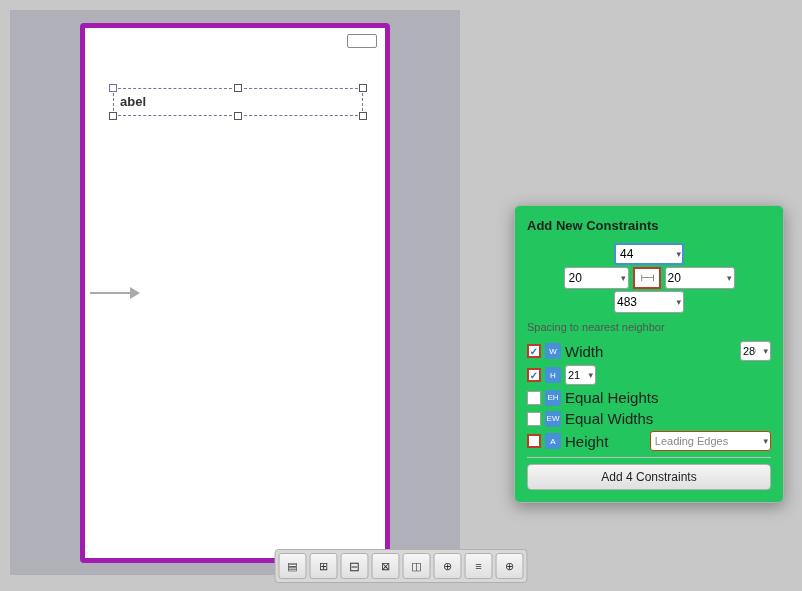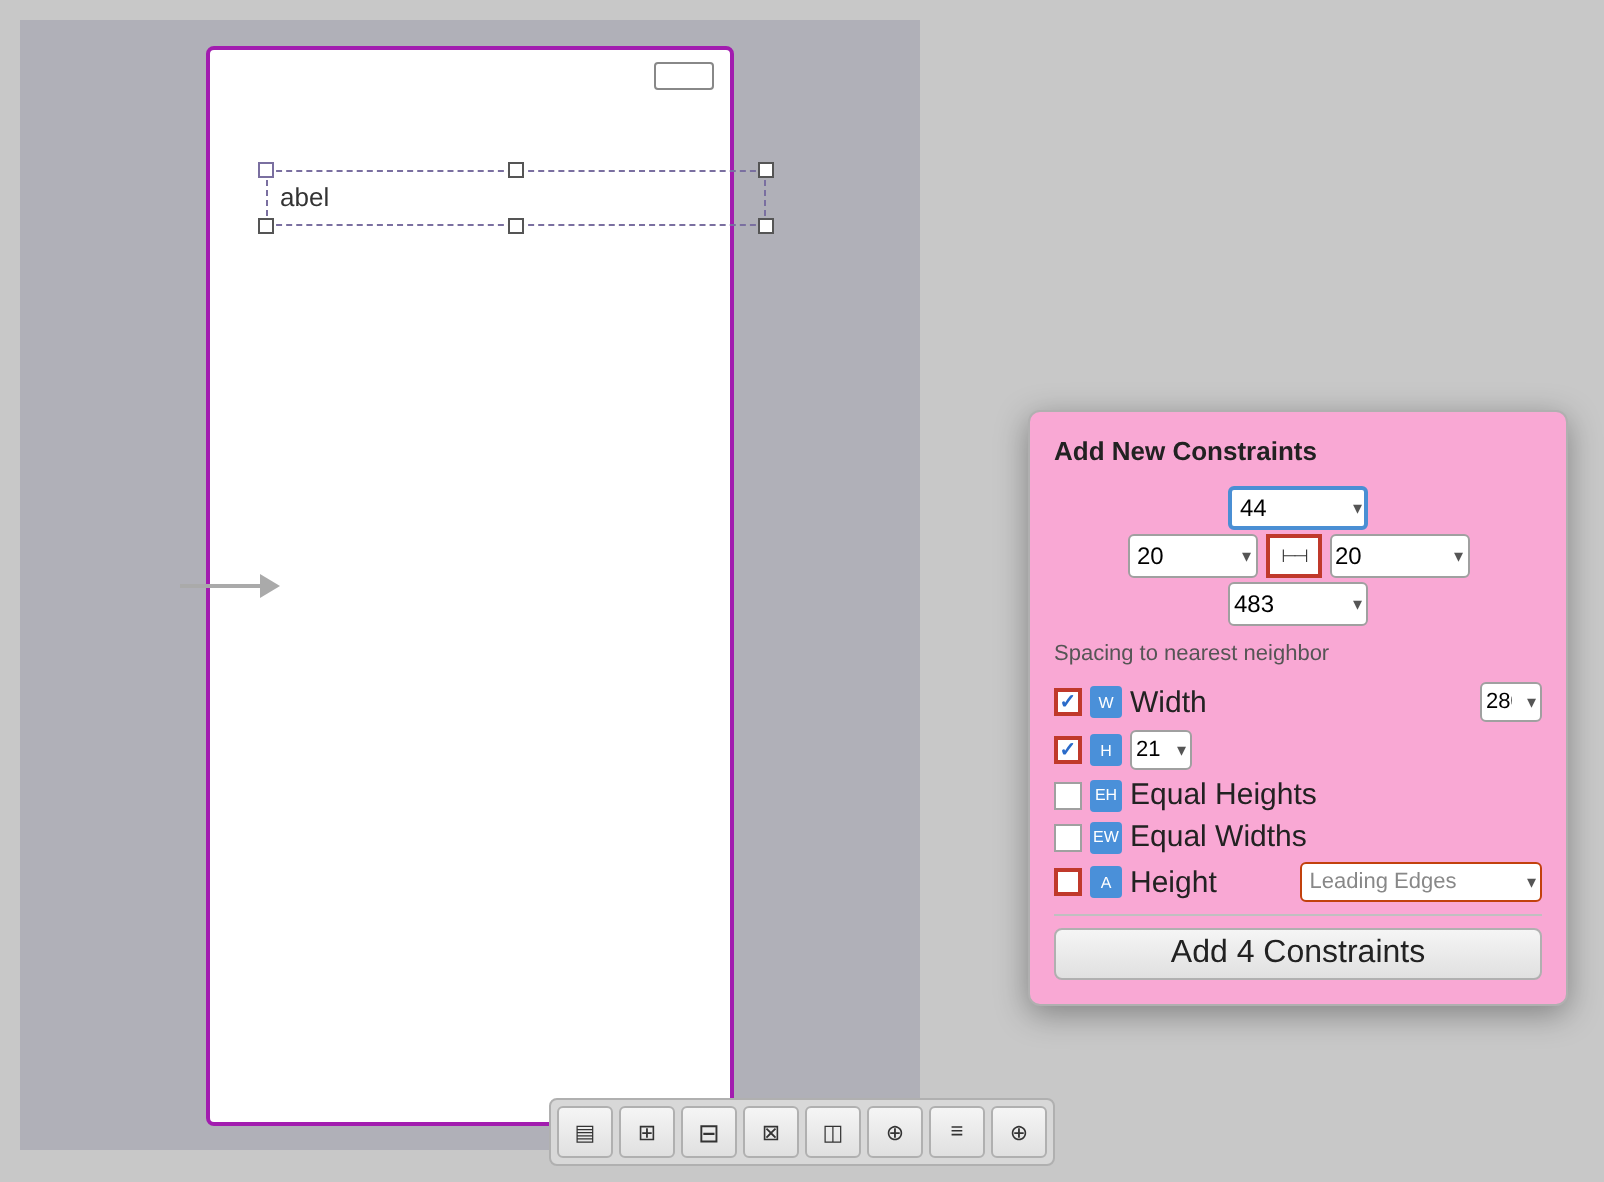--- a/index.html
+++ b/index.html
@@ -21,26 +21,27 @@
       width: 450px;
       height: 565px;
       background: #b0b0b8;
       display: flex;
       align-items: center;
       justify-content: center;
     }
 
     
     .iphone-frame {
-      width: 264px;
+      width: 310px;
       height: 540px;
-      border: 2px solid #a21caf;
+      border: 5px solid #a21caf;
       border-radius: 4px;
       background: #ffffff;
       position: relative;
+      font-weight: bold;
     }
 
     .iphone-frame::before {
       content: '';
       position: absolute;
       top: 6px;
       right: 8px;
       width: 28px;
       height: 12px;
       border: 1.5px solid #888;
@@ -162,21 +163,21 @@
       border-bottom: 6px solid transparent;
       border-left: 10px solid #aaa;
     }
 
     
     .constraints-panel {
       position: absolute;
       top: 205px;
       right: 18px;
       width: 270px;
-      background: #f9a8d4;
+      background: #22c55e;
       border: 1px solid #b0b0b0;
       border-radius: 6px;
       box-shadow: 0 4px 16px rgba(0,0,0,0.35);
       padding: 12px;
     }
 
     .panel-title {
       font-size: 13px;
       font-weight: 600;
       color: #222;
@@ -359,21 +360,21 @@
       -webkit-appearance: none;
       appearance: none;
     }
 
     .add-constraints-btn {
       width: 100%;
       height: 26px;
       background: linear-gradient(to bottom, #f5f5f5, #e0e0e0);
       border: 1px solid #b0b0b0;
       border-radius: 4px;
-      font-size: 16px;
+      font-size: 12px;
       cursor: pointer;
       color: #222;
     }
 
     
     .bottom-toolbar {
       position: absolute;
       bottom: 8px;
       left: 50%;
       transform: translateX(-50%);

